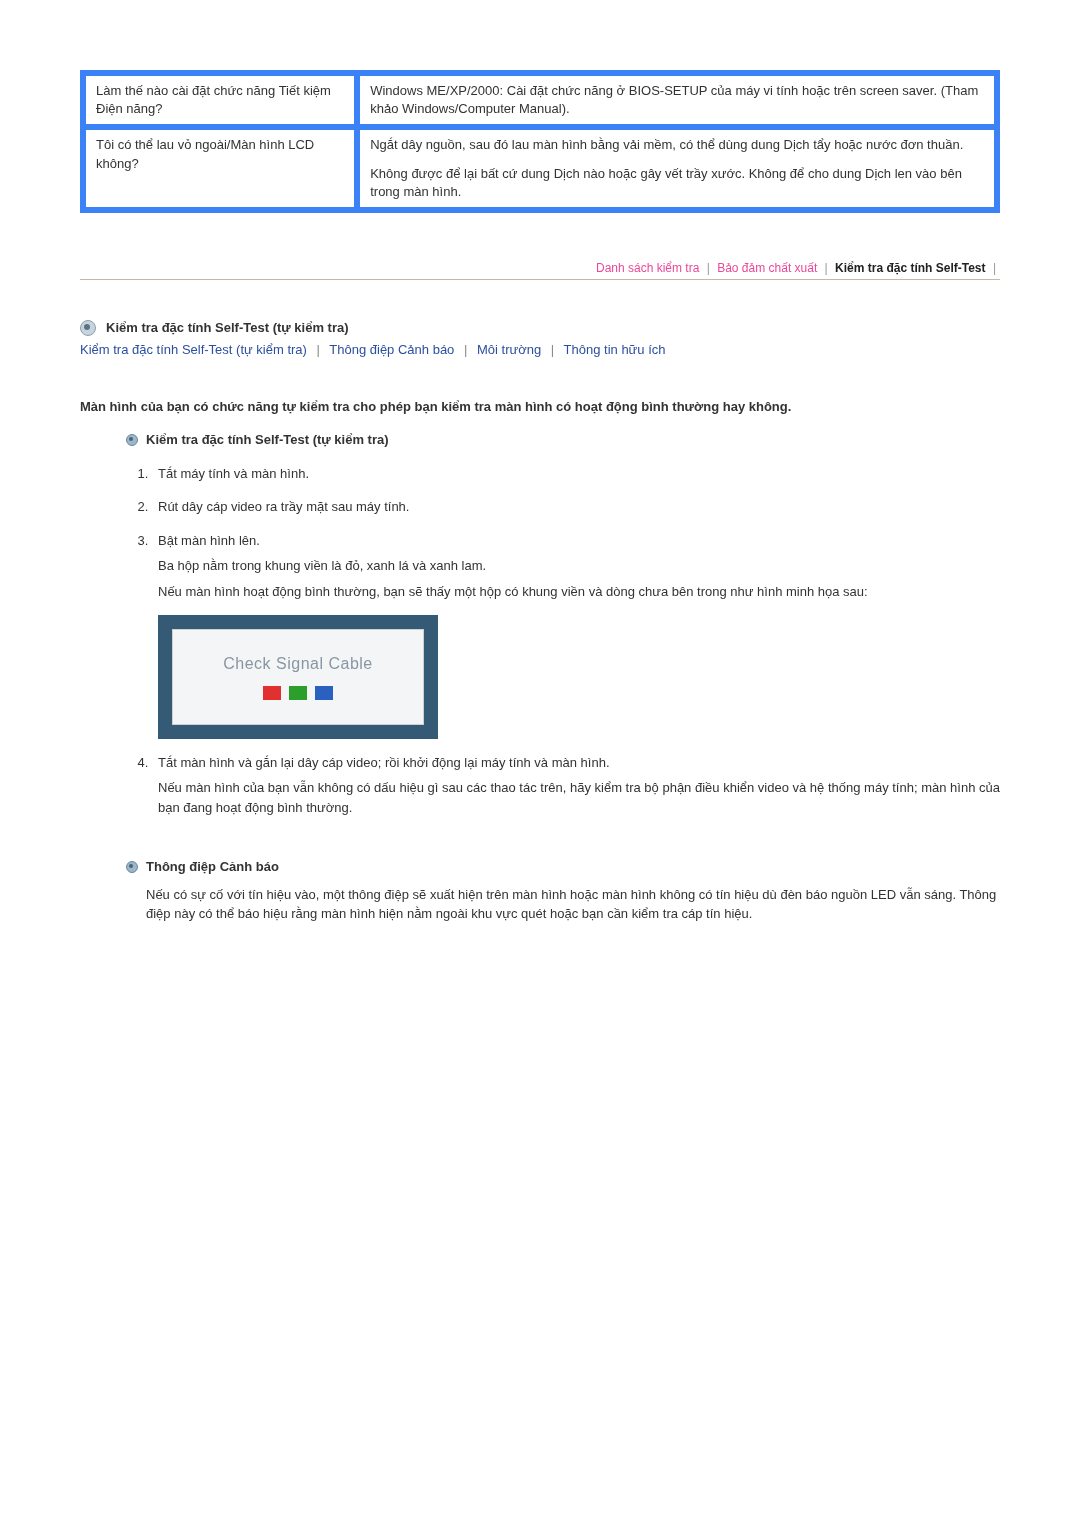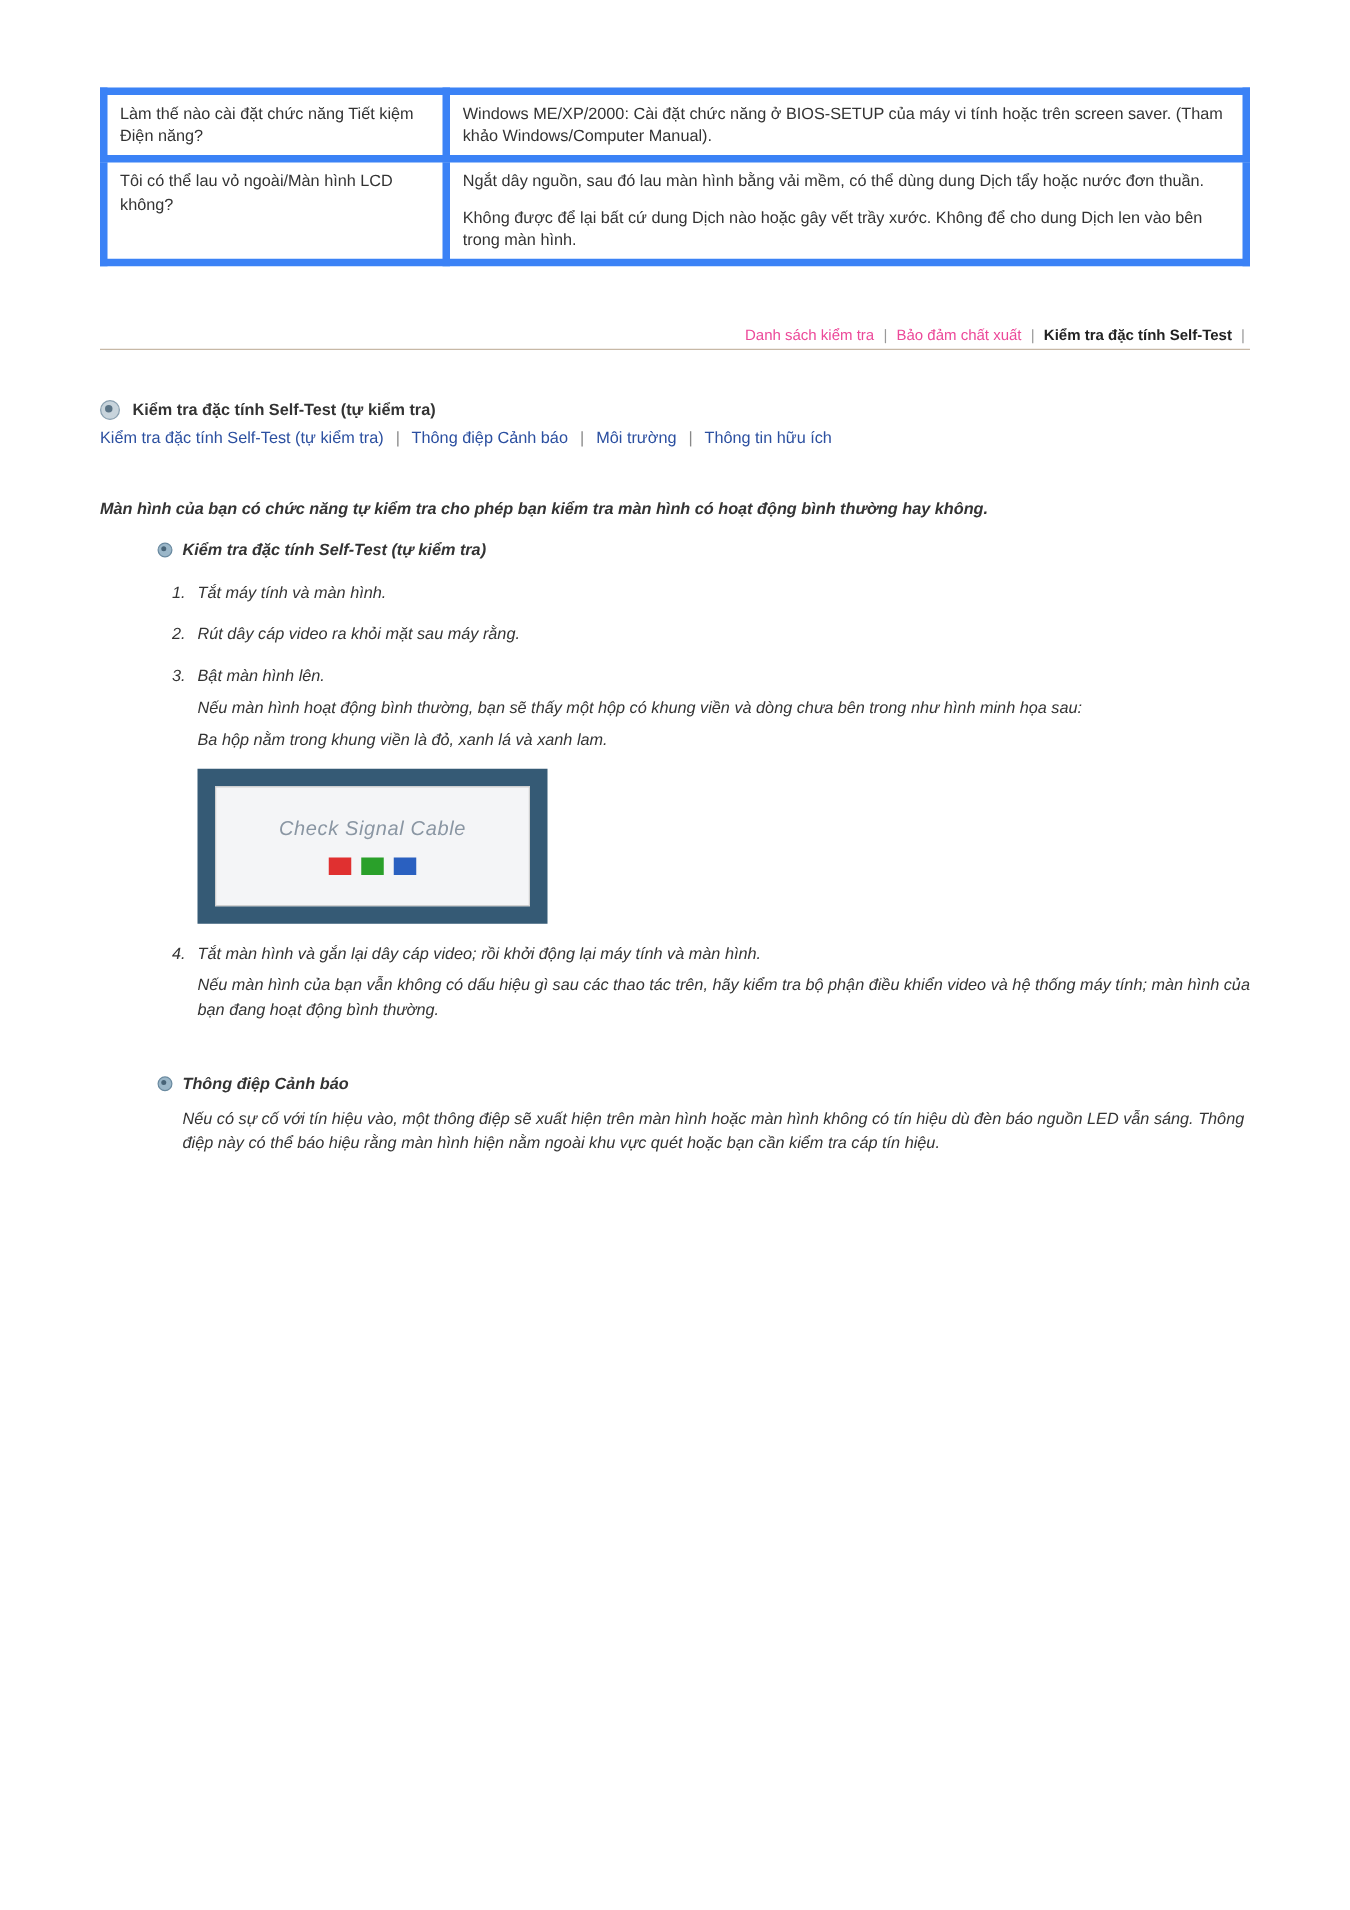--- a/index.html
+++ b/index.html
@@ -86,21 +86,20 @@
     color: #2b4fa0;
     font-size: 13px;
   }
   .sub-nav .sep {
     color: #888;
     margin: 0 6px;
   }
   .content {
     margin-top: 40px;
     line-height: 1.5;
-    font-style: italic;
   }
   .content p.bold {
     font-weight: bold;
     margin: 0 0 14px 0;
   }
   .subheading {
     font-weight: bold;
     display: flex;
     align-items: center;
     margin: 10px 0 14px 46px;
@@ -230,26 +229,26 @@
     <div class="subheading">
       <span class="bullet-small"></span>
       <span>Kiểm tra đặc tính Self-Test (tự kiểm tra)</span>
     </div>
 
     <ol class="steps">
       <li>
         <span>Tắt máy tính và màn hình.</span>
       </li>
       <li>
-        <span>Rút dây cáp video ra khỏi mặt sau máy rằng.</span>
+        <span>Rút dây cáp video ra trầy mặt sau máy tính.</span>
       </li>
       <li>
         <span>Bật màn hình lên.</span>
+        <p>Ba hộp nằm trong khung viền là đỏ, xanh lá và xanh lam.</p>
         <p>Nếu màn hình hoạt động bình thường, bạn sẽ thấy một hộp có khung viền và dòng chưa bên trong như hình minh họa sau:</p>
-        <p>Ba hộp nằm trong khung viền là đỏ, xanh lá và xanh lam.</p>
 
         <div class="signal-box">
           <div class="signal-inner">
             <div class="label">Check Signal Cable</div>
             <div class="squares">
               <span class="sq red"></span>
               <span class="sq green"></span>
               <span class="sq blue"></span>
             </div>
           </div>

